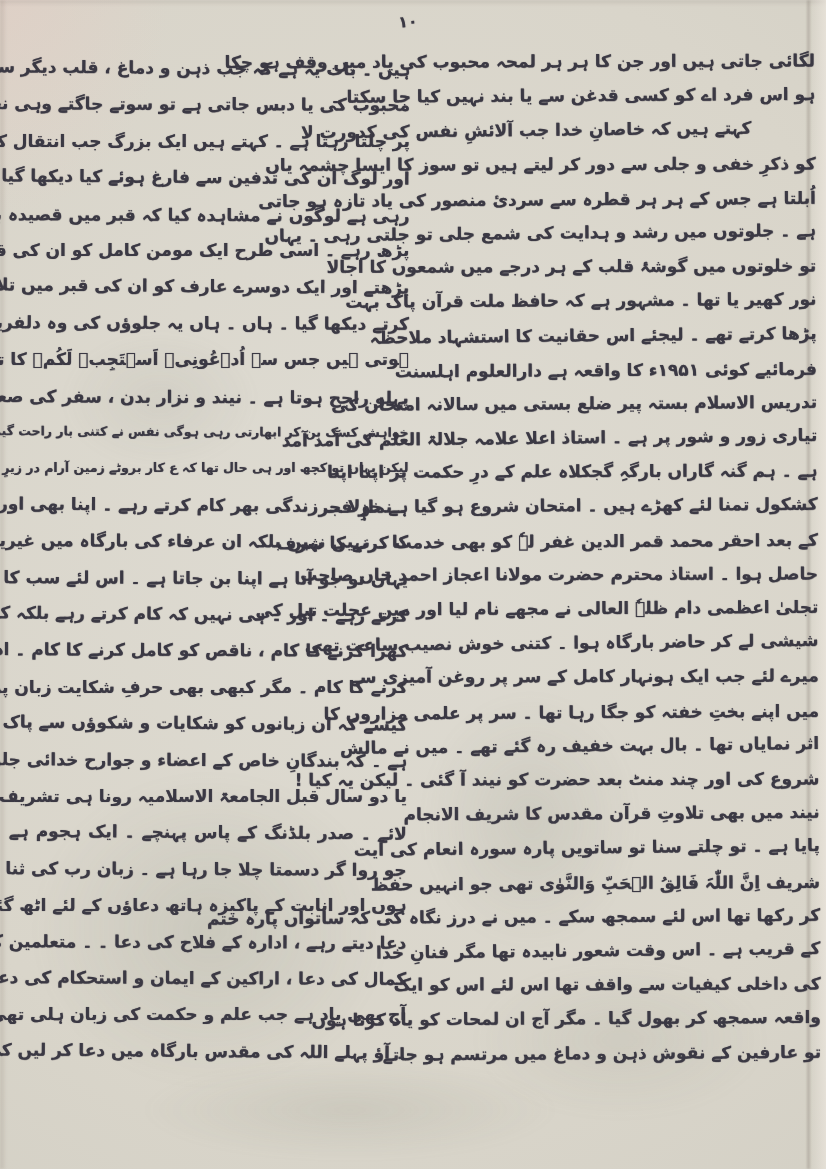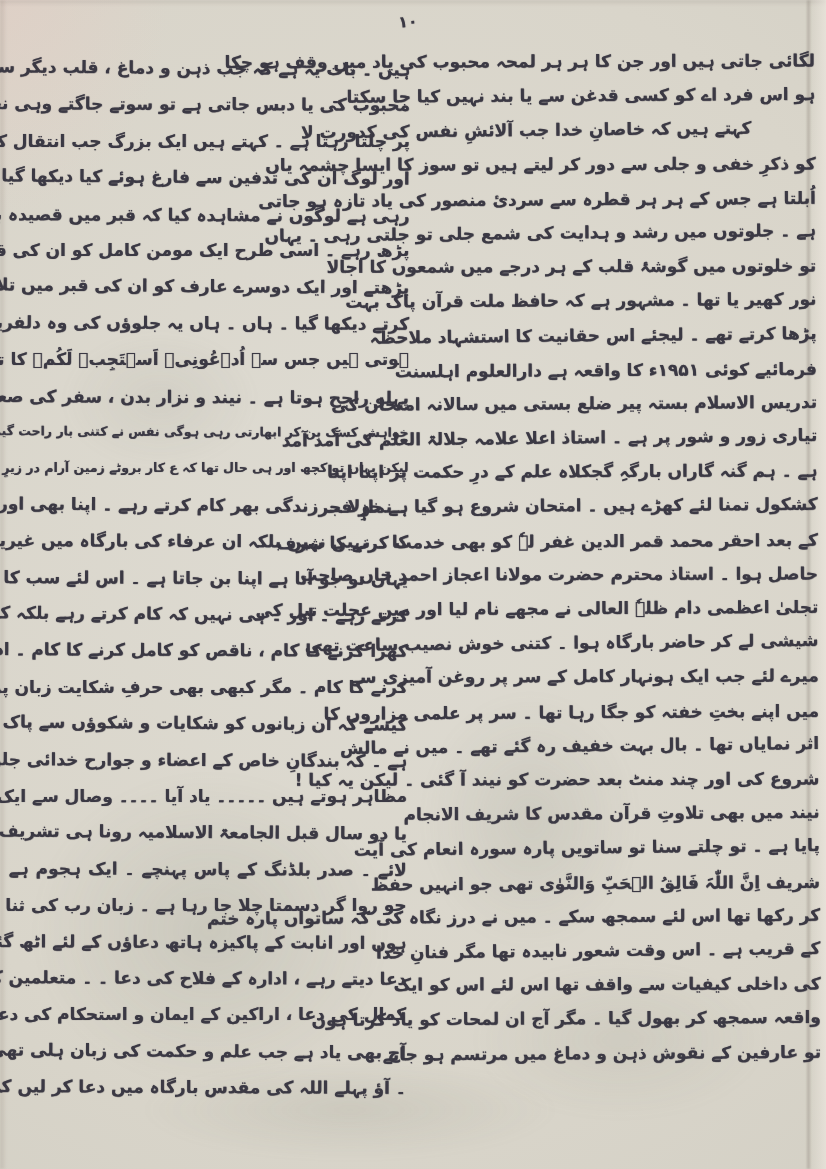--- a/index.html
+++ b/index.html
@@ -134,21 +134,20 @@
       <div class="line small">خواہش کسک بن کر ابھارتی رہی ہوگی نفس نے کتنی بار راحت گیری کا مطالبہ کیا ہوگا</div>
       <div class="line small">لیکن یہاں تو کچھ اور ہی حال تھا کہ ع کار بروٹے زمین آرام در زیرِ زمین گنبا</div>
       <div class="line">ہے خوٖلا ـــ زندگی بھر کام کرتے رہے ۔ اپنا بھی اور غیروں</div>
       <div class="line">کا ۔ نہیں نہیں بلکہ ان عرفاء کی بارگاہ میں غیریت کیسی ؟</div>
       <div class="line">یہاں تو جو آتا ہے اپنا بن جاتا ہے ۔ اس لئے سب کا کام</div>
       <div class="line">کرتے رہے ۔ اور ۔ ہی نہیں کہ کام کرتے رہے بلکہ کھوٹے کو</div>
       <div class="line">کھرا کرنے کا کام ، ناقص کو کامل کرنے کا کام ۔ ادنیٰ کو اعلیٰ</div>
       <div class="line">کرنے کا کام ۔ مگر کبھی بھی حرفِ شکایت زبان پر نہ آیا ۔ آتا</div>
       <div class="line">کیسے کہ ان زبانوں کو شکایات و شکوؤں سے پاک کر دیا جاتا</div>
       <div class="line">ہے ۔ کہ بندگانِ خاص کے اعضاء و جوارح خدائی جلوؤں کے</div>
-      <div class="line">مظاہر ہوتے ہیں ۔۔۔۔۔ یاد آیا ۔۔۔۔ وصال سے ایک</div>
       <div class="line">یا دو سال قبل الجامعۃ الاسلامیہ رونا ہی تشریف</div>
       <div class="line">لائے ۔ صدر بلڈنگ کے پاس پہنچے ۔ ایک ہجوم ہے</div>
       <div class="line">جو روا گر دسمتا چلا جا رہا ہے ۔ زبان رب کی ثنا میں متحرک</div>
       <div class="line">ہوں اور انابت کے پاکیزہ ہاتھ دعاؤں کے لئے اٹھ گئے</div>
       <div class="line">دعا دیتے رہے ، ادارہ کے فلاح کی دعا ۔ ۔ متعلمین کے</div>
       <div class="line">کمال کی دعا ، اراکین کے ایمان و استحکام کی دعا ۔ وہ چہلہ</div>
       <div class="line">آج بھی یاد ہے جب علم و حکمت کی زبان ہلی تھی ۔۔۔۔۔</div>
       <div class="line">۔ آؤ پہلے اللہ کی مقدس بارگاہ میں دعا کر لیں کہ فرمایا گیا ہے</div>
     </div>
 </div>

